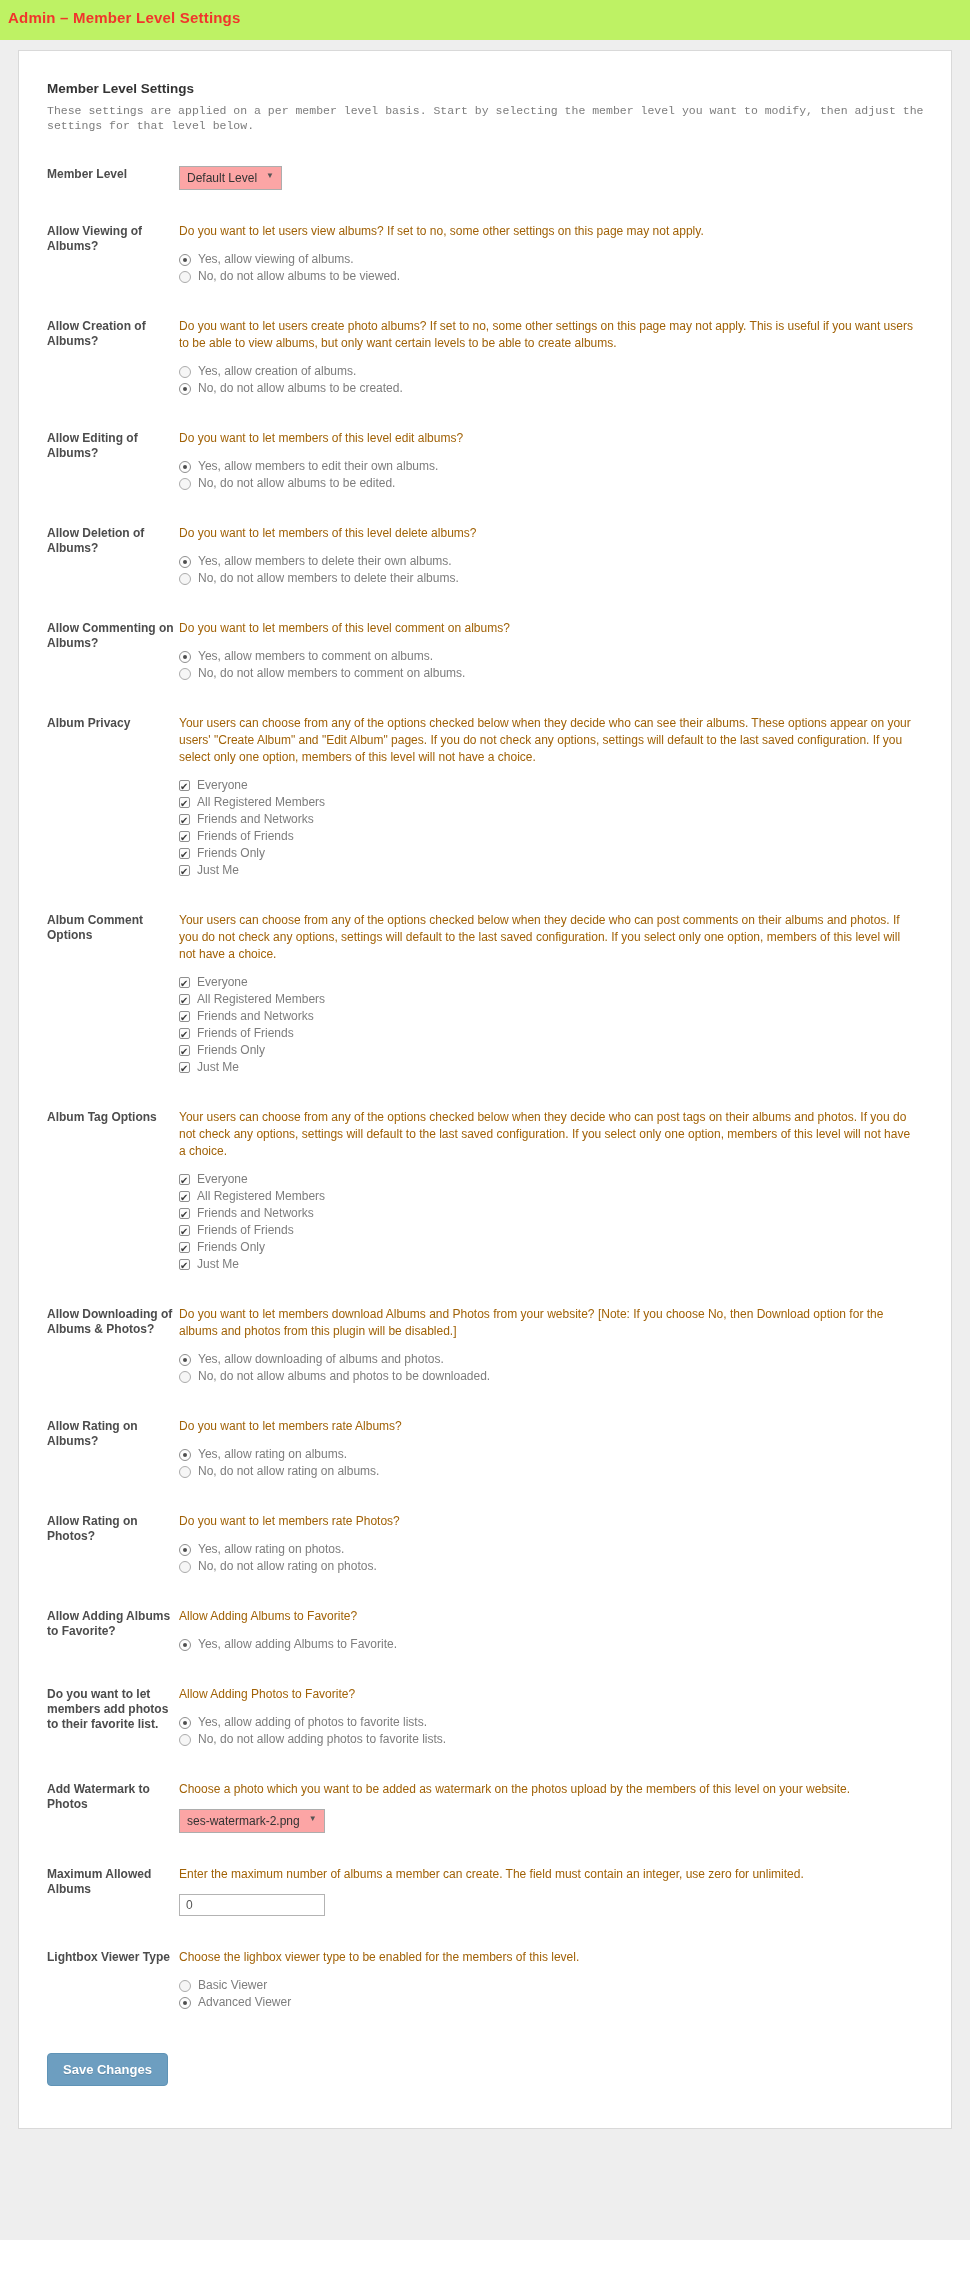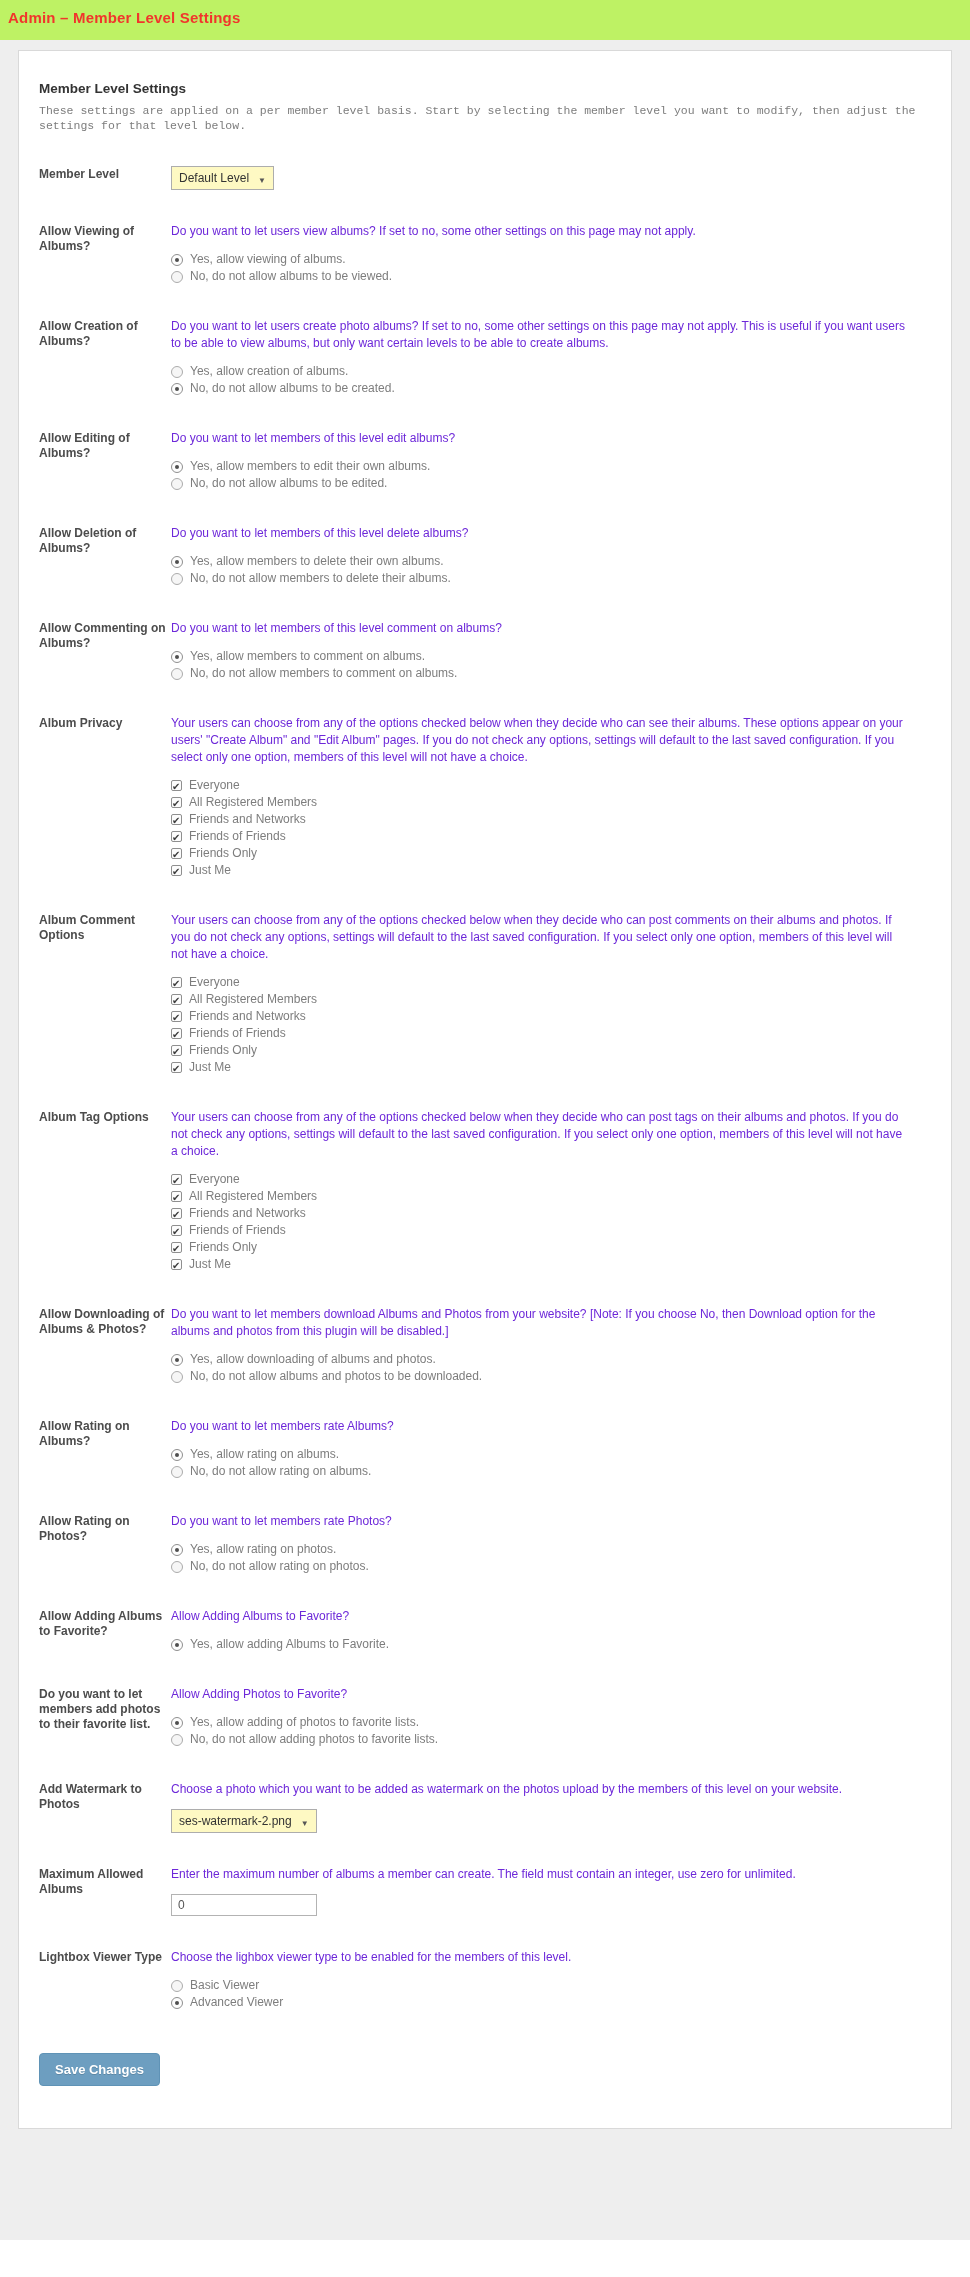--- a/index.html
+++ b/index.html
@@ -18,36 +18,36 @@
     letter-spacing:0.2px;
   }
   .gray-wrap {
     background:#eeeeee;
     padding:10px 18px 26px 18px;
     min-height:2200px;
   }
   .panel {
     background:#ffffff;
     border:1px solid #d9d9d9;
-    padding:30px 22px 42px 20px;
+    padding:30px 22px 42px 28px;
   }
   .panel-title { color:#333; font-size:13.5px; font-weight:bold; }
   .panel-subtitle { color:#7d7d7d; font-size:11.5px; margin-top:7px; line-height:15px;font-family:Liberation Mono, monospace; }
   .row { display:flex; margin-top:33px; }
   .row.first { }
   .lbl {
     flex:0 0 132px;
     color:#4c4c4c;
     font-weight:bold;
     font-size:12px;
     line-height:15px;
     padding-top:1px;
   }
   .ctl { flex:1; max-width:738px; }
-  .desc { color:#6d28d9; font-size:12px; line-height:17px; }
+  .desc { color:#a16207; font-size:12px; line-height:17px; }
   .opts { margin-top:11px; }
   .desc + .opts { margin-top:11px; }
   .opts:first-child { margin-top:0; }
   .opt {
     display:flex;
     align-items:center;
     gap:7px;
     color:#7d7d7d;
     font-size:12px;
     line-height:17px;
@@ -66,22 +66,22 @@
   .check {
     display:inline-block; width:11px; height:11px; flex:0 0 11px;
     border:1px solid #8f8f8f; border-radius:2px;
     background:#fcfcfc; position:relative;
   }
   .check.on::after {
     content:"\2714"; position:absolute; left:0px; top:-3px;
     font-size:10px; color:#3c3c3c;
   }
   .select {
-    display:inline-flex; align-items:flex-end; gap:9px;
-    border:1px solid #adadad; background:#fef9c3;
+    display:inline-flex; align-items:flex-start; gap:9px;
+    border:1px solid #adadad; background:#fca5a5;
     padding:4px 7px; color:#333; font-size:12px;
     cursor:pointer; min-width:84px; justify-content:space-between;
   }
   .select .arrow { font-size:8px; color:#555; }
   .text-input {
     width:146px; height:22px;
     border:1px solid #b3b3b3; background:#fff;
     font-family:"Liberation Sans", sans-serif;
     font-size:12px; color:#555; padding:0 6px;
   }

